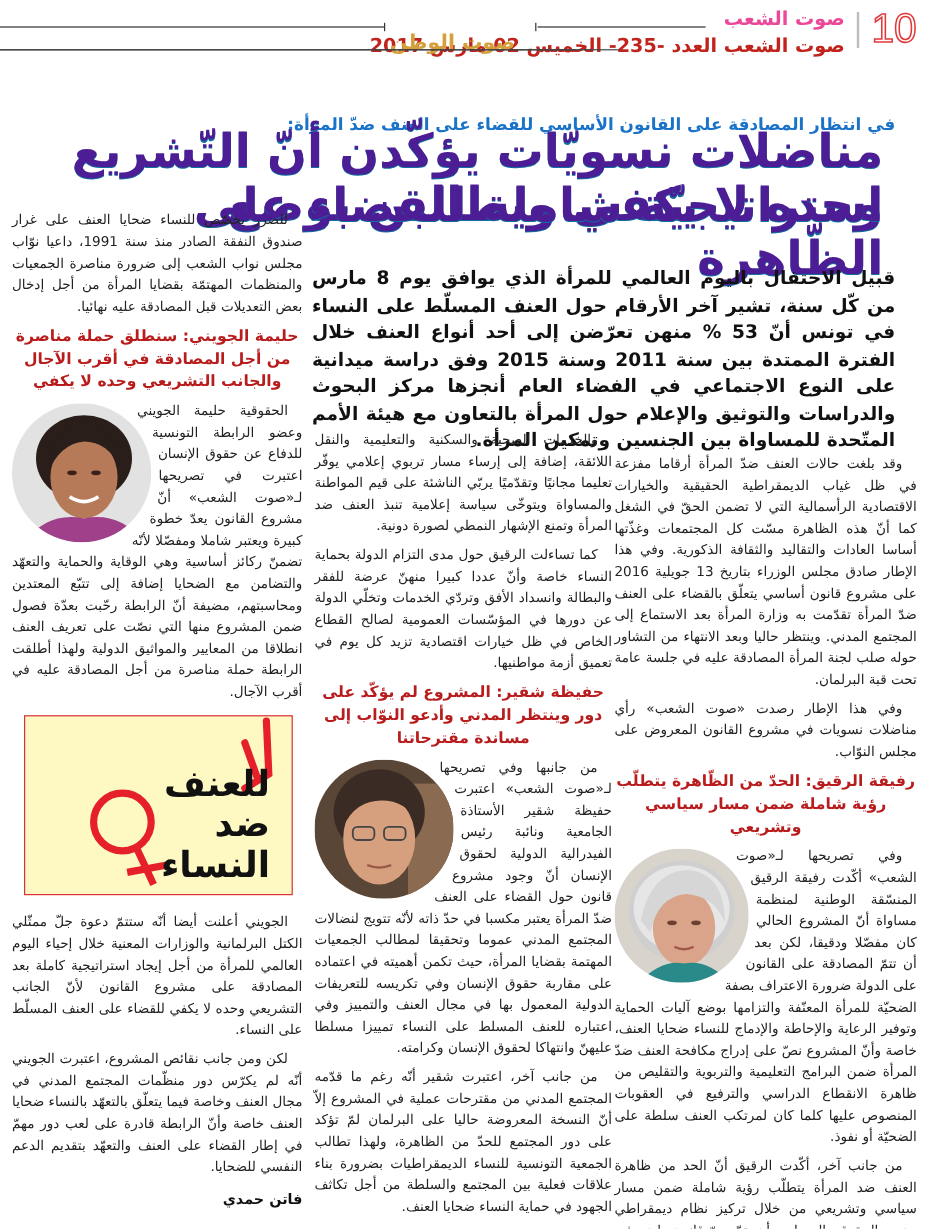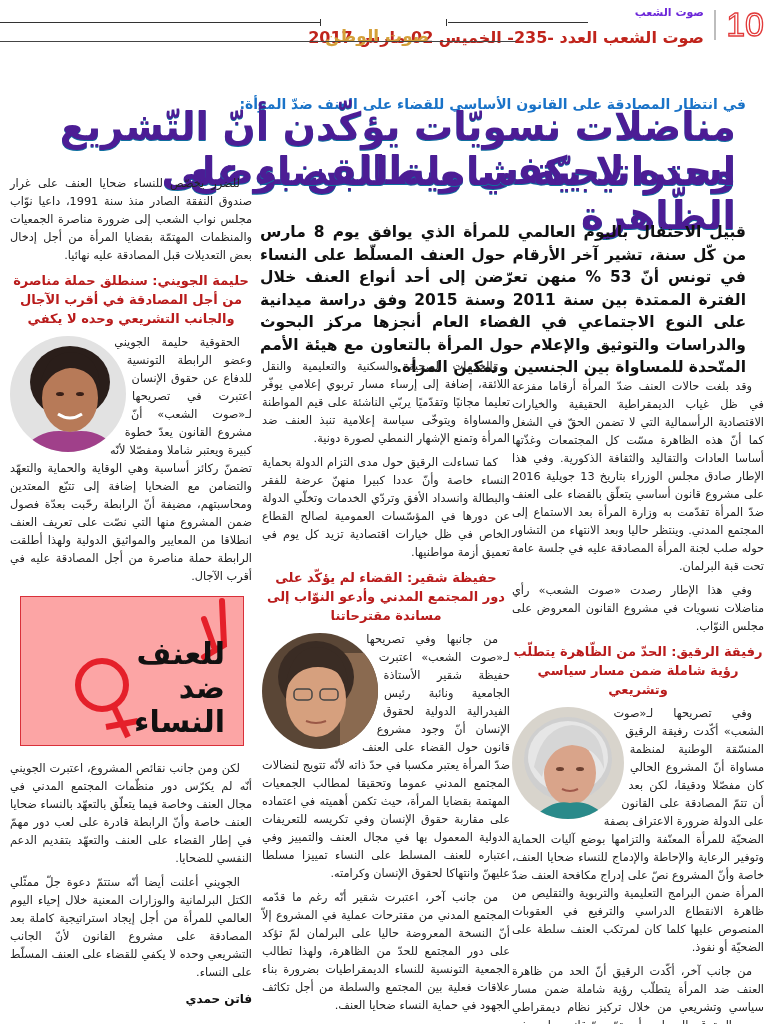--- a/index.html
+++ b/index.html
@@ -3,21 +3,21 @@
 <meta charset="utf-8">
 <style>
   * { box-sizing: border-box; margin: 0; padding: 0; }
   html, body { width: 776px; height: 1024px; background: #ffffff; overflow: hidden; }
   body { position: relative; font-family: "DejaVu Sans", sans-serif; color: #1a1a1a; direction: rtl; }
 
   
   .header { position: absolute; top: 0; left: 0; width: 776px; height: 50px; }
   .page-num { position: absolute; right: 12px; top: 6px; font-family: "Liberation Sans", sans-serif; font-size: 34px; font-weight: 300; color: #ffffff; -webkit-text-stroke: 1.3px #e23a3a; line-height: 36px; }
   .num-sep { position: absolute; right: 60px; top: 10px; width: 2px; height: 30px; background: #bdbdbd; }
-  .brand { position: absolute; right: 72px; top: 6px; font-family: "DejaVu Sans", sans-serif; font-size: 11px; font-weight: bold; color: #6d28d9; }
+  .brand { position: absolute; right: 72px; top: 6px; font-family: "DejaVu Sans", sans-serif; font-size: 16px; font-weight: bold; color: #ec4899; }
   .issue-line { position: absolute; right: 72px; top: 28px; font-size: 16px; font-weight: bold; color: #c0241c; white-space: nowrap; }
   .rule-top { position: absolute; left: 0; top: 22px; height: 1px; background: #333; }
   .rule-top.r0 { left: 0; width: 320px; }
   .rule-bottom { position: absolute; left: 0; top: 41px; height: 1px; background: #444; }
   .rule-bottom.a { left: 0; width: 480px; }
   .section-title { position: absolute; left: 325px; top: 8px; font-size: 17px; font-weight: bold; color: #d4a03a; margin-top: 18px; }
   .tick { position: absolute; top: 19px; width: 1px; height: 7px; background: #333; }
 
   
   .kicker { position: absolute; right: 30px; top: 80px; font-size: 14px; font-weight: bold; color: #1a73c8; white-space: nowrap; margin-top: 16px; }
@@ -33,21 +33,21 @@
   .col p { text-indent: 12px; margin-bottom: 6px; }
   .col-right { right: 12px; top: 378px; width: 252px; }
   .col-mid { right: 266px; top: 358px; width: 248px; }
   .col-left { right: 524px; top: 175px; width: 242px; }
 
   .subhead { font-size: 13px; font-weight: bold; color: #b91c1c; line-height: 19px; text-align: center; margin: 4px 0 6px; text-indent: 0 !important; }
 
   .portrait { float: left; border-radius: 50%; overflow: hidden; position: relative; shape-outside: circle(50%); margin: 2px 6px 4px 0; }
   .portrait svg { display: block; }
 
-  .poster { width: 224px; height: 150px; border: 1.5px solid #d9303a; margin: 10px 8px 14px 0; position: relative; background: #fca5a5; }
+  .poster { width: 224px; height: 150px; border: 1.5px solid #d9303a; margin: 10px 8px 14px 0; position: relative; background: #fef9c3; }
   .byline { font-size: 12px; font-weight: bold; color: #111; text-align: right; margin-top: 8px; text-indent: 0 !important; }
   .col-left .byline { text-align: right; }
 </style>
 </head>
 <body>
 
 <div class="header">
   <div class="page-num">10</div>
   <div class="num-sep"></div>
   <div class="brand">
@@ -86,21 +86,21 @@
       <path d="M20 112 Q40 92 58 96 Q78 92 96 112 Z" fill="#2a8a8a"></path>
     </svg>
   </div>
   <p>وفي تصريحها لـ«صوت الشعب» أكّدت رفيقة الرقيق المنسّقة الوطنية لمنظمة مساواة أنّ المشروع الحالي كان مفصّلا ودقيقا، لكن بعد أن تتمّ المصادقة على القانون على الدولة ضرورة الاعتراف بصفة الضحيّة للمرأة المعنّفة والتزامها بوضع آليات الحماية وتوفير الرعاية والإحاطة والإدماج للنساء ضحايا العنف، خاصة وأنّ المشروع نصّ على إدراج مكافحة العنف ضدّ المرأة ضمن البرامج التعليمية والتربوية والتقليص من ظاهرة الانقطاع الدراسي والترفيع في العقوبات المنصوص عليها كلما كان لمرتكب العنف سلطة على الضحيّة أو نفوذ.</p>
   <p>من جانب آخر، أكّدت الرقيق أنّ الحد من ظاهرة العنف ضد المرأة يتطلّب رؤية شاملة ضمن مسار سياسي وتشريعي من خلال تركيز نظام ديمقراطي يضمن الحقوق والحريات وأن يتمّ سنّ قانون واضح في تبنّيه لمفهوم العنف في كل أبعاده وتنقيح التشريعات لتتلاءم مع الدستور ومضامين المعاهدات الدولية وتضمن الحقوق الاقتصادية والاجتماعية</p>
 </div>
 
 <div class="col col-mid">
   <p>والخدمات الصحية والسكنية والتعليمية والنقل اللائقة، إضافة إلى إرساء مسار تربوي إعلامي يوفّر تعليما مجانيًا وتقدّميًا يربّي الناشئة على قيم المواطنة والمساواة ويتوخّى سياسة إعلامية تنبذ العنف ضد المرأة وتمنع الإشهار النمطي لصورة دونية.</p>
   <p>كما تساءلت الرقيق حول مدى التزام الدولة بحماية النساء خاصة وأنّ عددا كبيرا منهنّ عرضة للفقر والبطالة وانسداد الأفق وتردّي الخدمات وتخلّي الدولة عن دورها في المؤسّسات العمومية لصالح القطاع الخاص في ظل خيارات اقتصادية تزيد كل يوم في تعميق أزمة مواطنيها.</p>
-  <p class="subhead">حفيظة شقير: القضاء لم يؤكّد على دور المجتمع المدني وأدعو النوّاب إلى مساندة مقترحاتنا</p>
+  <p class="subhead">حفيظة شقير: المشروع لم يؤكّد على دور وينتظر المدني وأدعو النوّاب إلى مساندة مقترحاتنا</p>
   <div class="portrait" style="width:116px;height:116px;">
     <svg width="116" height="116" viewBox="0 0 116 116">
       <rect width="116" height="116" fill="#5a4636"></rect>
       <rect x="78" y="20" width="38" height="96" fill="#8a6a50"></rect>
       <ellipse cx="54" cy="44" rx="38" ry="36" fill="#3a2c24"></ellipse>
       <ellipse cx="54" cy="66" rx="30" ry="38" fill="#d6a07e"></ellipse>
       <path d="M24 50 Q30 14 56 14 Q84 16 86 52 Q76 34 56 34 Q34 34 24 56 Z" fill="#3a2c24"></path>
       <rect x="32" y="56" width="18" height="11" rx="4" fill="none" stroke="#444" stroke-width="1.5"></rect>
       <rect x="58" y="56" width="18" height="11" rx="4" fill="none" stroke="#444" stroke-width="1.5"></rect>
       <path d="M44 88 Q54 92 64 88" stroke="#9a5846" stroke-width="2" fill="none"></path>
@@ -137,16 +137,16 @@
       <line x1="92" y1="110" x2="106" y2="140" stroke="#e5202a" stroke-width="6"></line>
       <line x1="84" y1="130" x2="116" y2="124" stroke="#e5202a" stroke-width="6"></line>
     </svg>
     <div style="position:absolute; right:18px; top:40px; text-align:right; font-family:'DejaVu Sans',sans-serif; font-weight:bold; font-size:30px; line-height:34px; color:#111;">
       <div>للعنف</div>
       <div>ضد</div>
       <div>النساء</div>
     </div>
   </div>
 
+  <p>الجويني أعلنت أيضا أنّه ستتمّ دعوة جلّ ممثّلي الكتل البرلمانية والوزارات المعنية خلال إحياء اليوم العالمي للمرأة من أجل إيجاد استراتيجية كاملة بعد المصادقة على مشروع القانون لأنّ الجانب التشريعي وحده لا يكفي للقضاء على العنف المسلّط على النساء.</p>
   <p>لكن ومن جانب نقائص المشروع، اعتبرت الجويني أنّه لم يكرّس دور منظّمات المجتمع المدني في مجال العنف وخاصة فيما يتعلّق بالتعهّد بالنساء ضحايا العنف خاصة وأنّ الرابطة قادرة على لعب دور مهمّ في إطار القضاء على العنف والتعهّد بتقديم الدعم النفسي للضحايا.</p>
-  <p>الجويني أعلنت أيضا أنّه ستتمّ دعوة جلّ ممثّلي الكتل البرلمانية والوزارات المعنية خلال إحياء اليوم العالمي للمرأة من أجل إيجاد استراتيجية كاملة بعد المصادقة على مشروع القانون لأنّ الجانب التشريعي وحده لا يكفي للقضاء على العنف المسلّط على النساء.</p>
   <p class="byline">فاتن حمدي</p>
 </div>
 
 </body></html>

